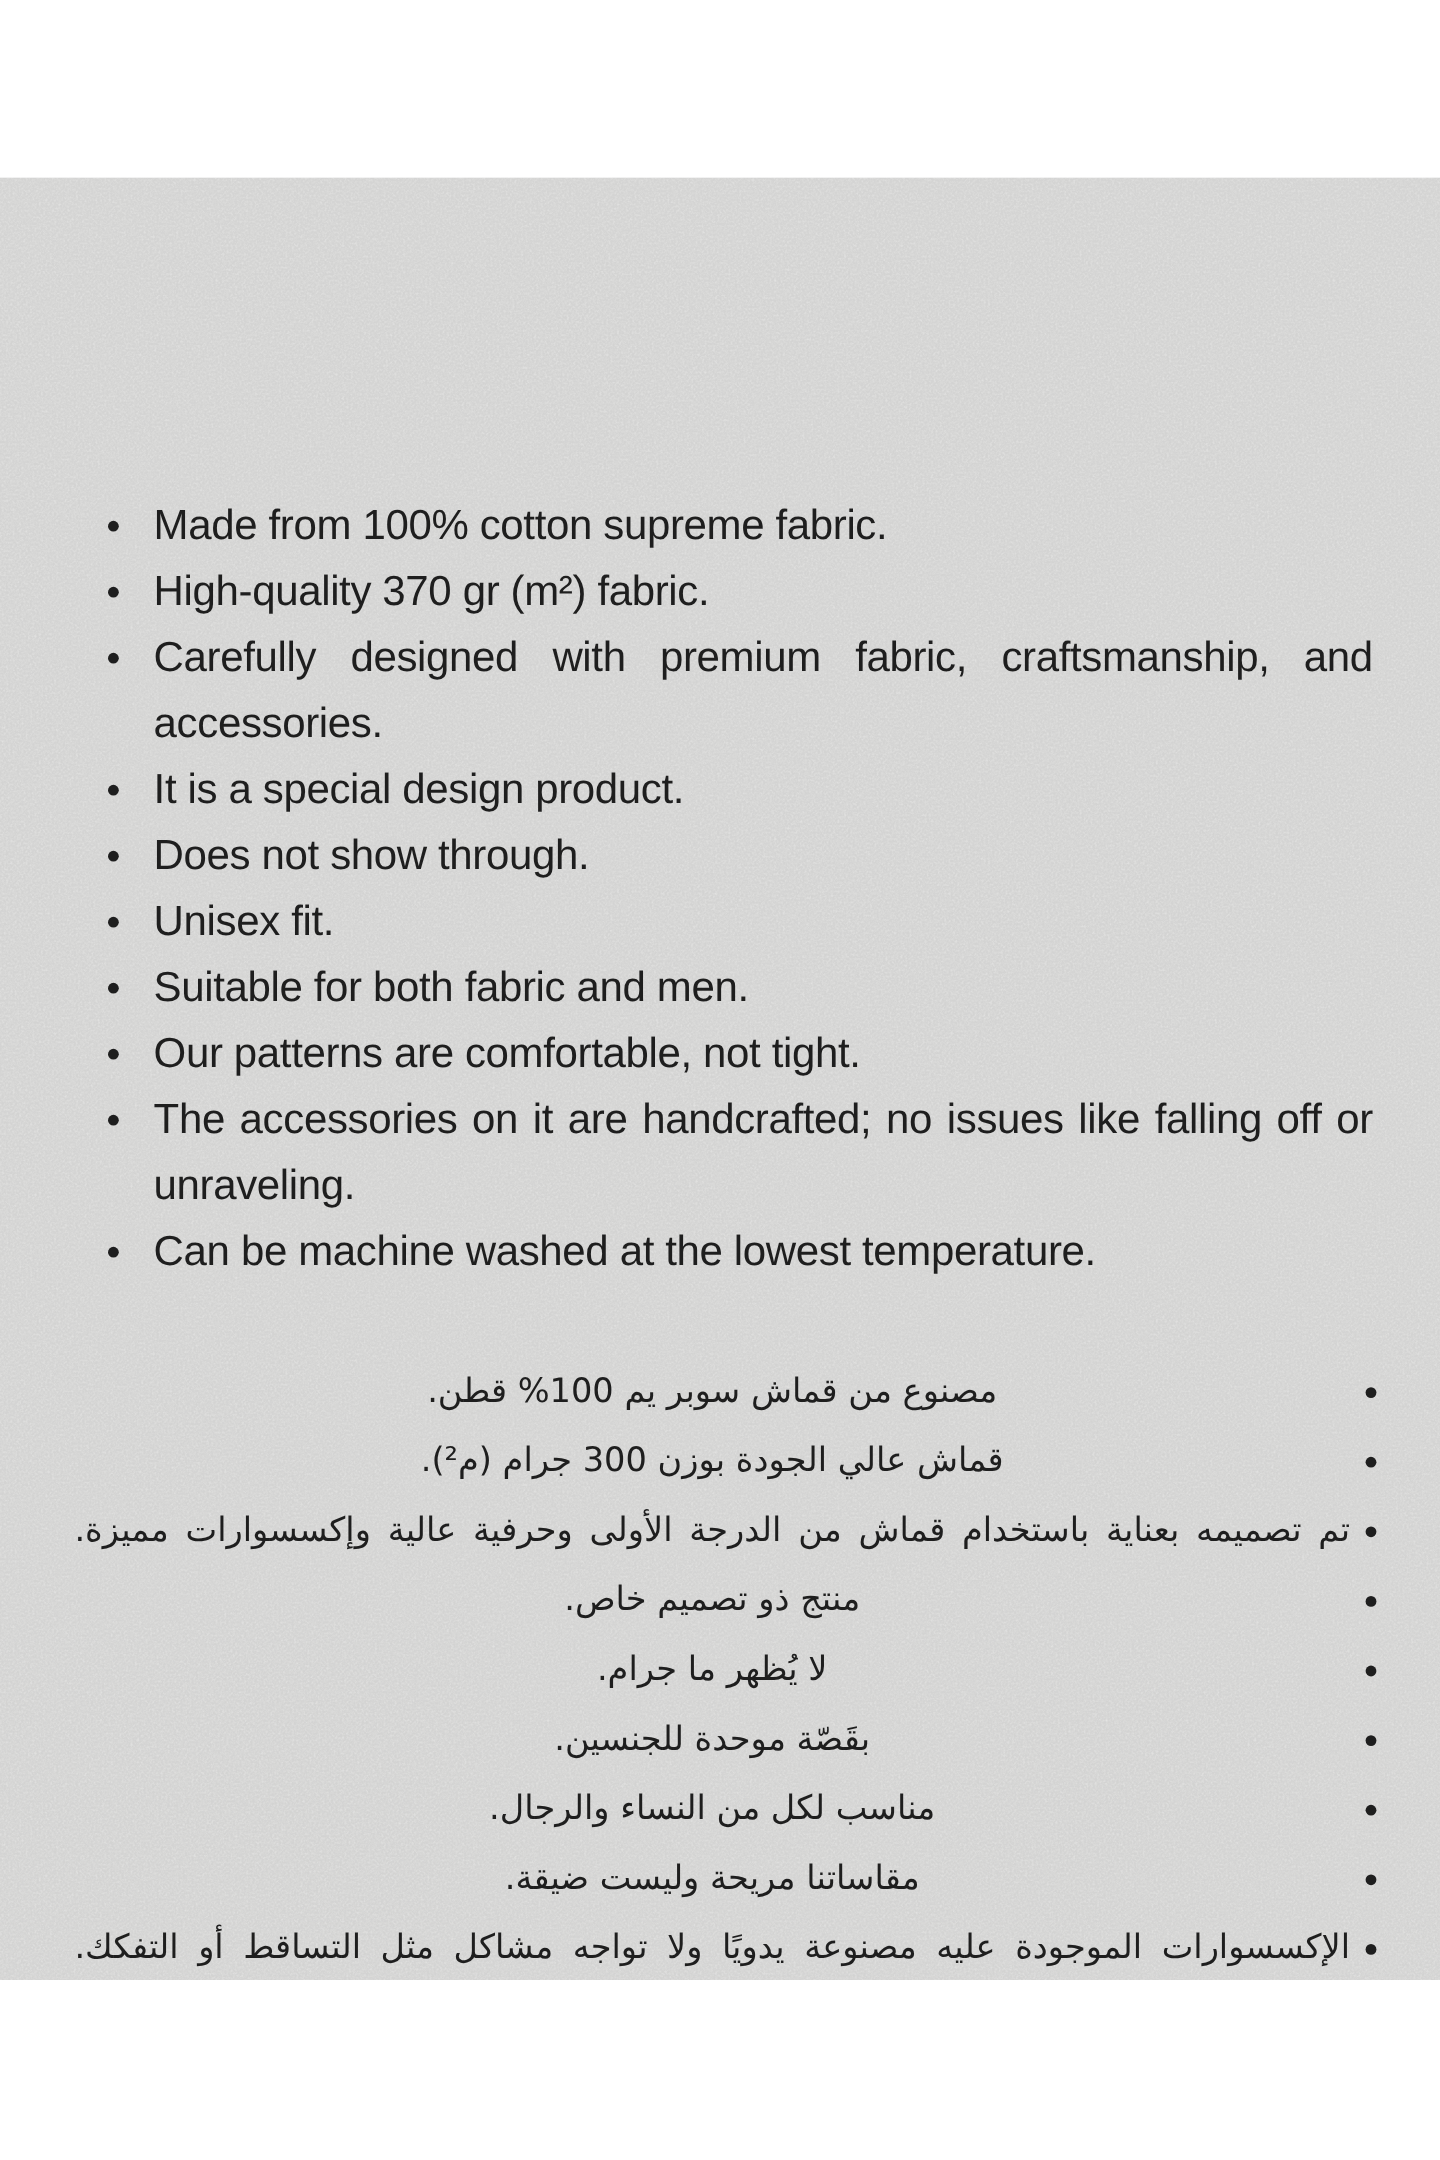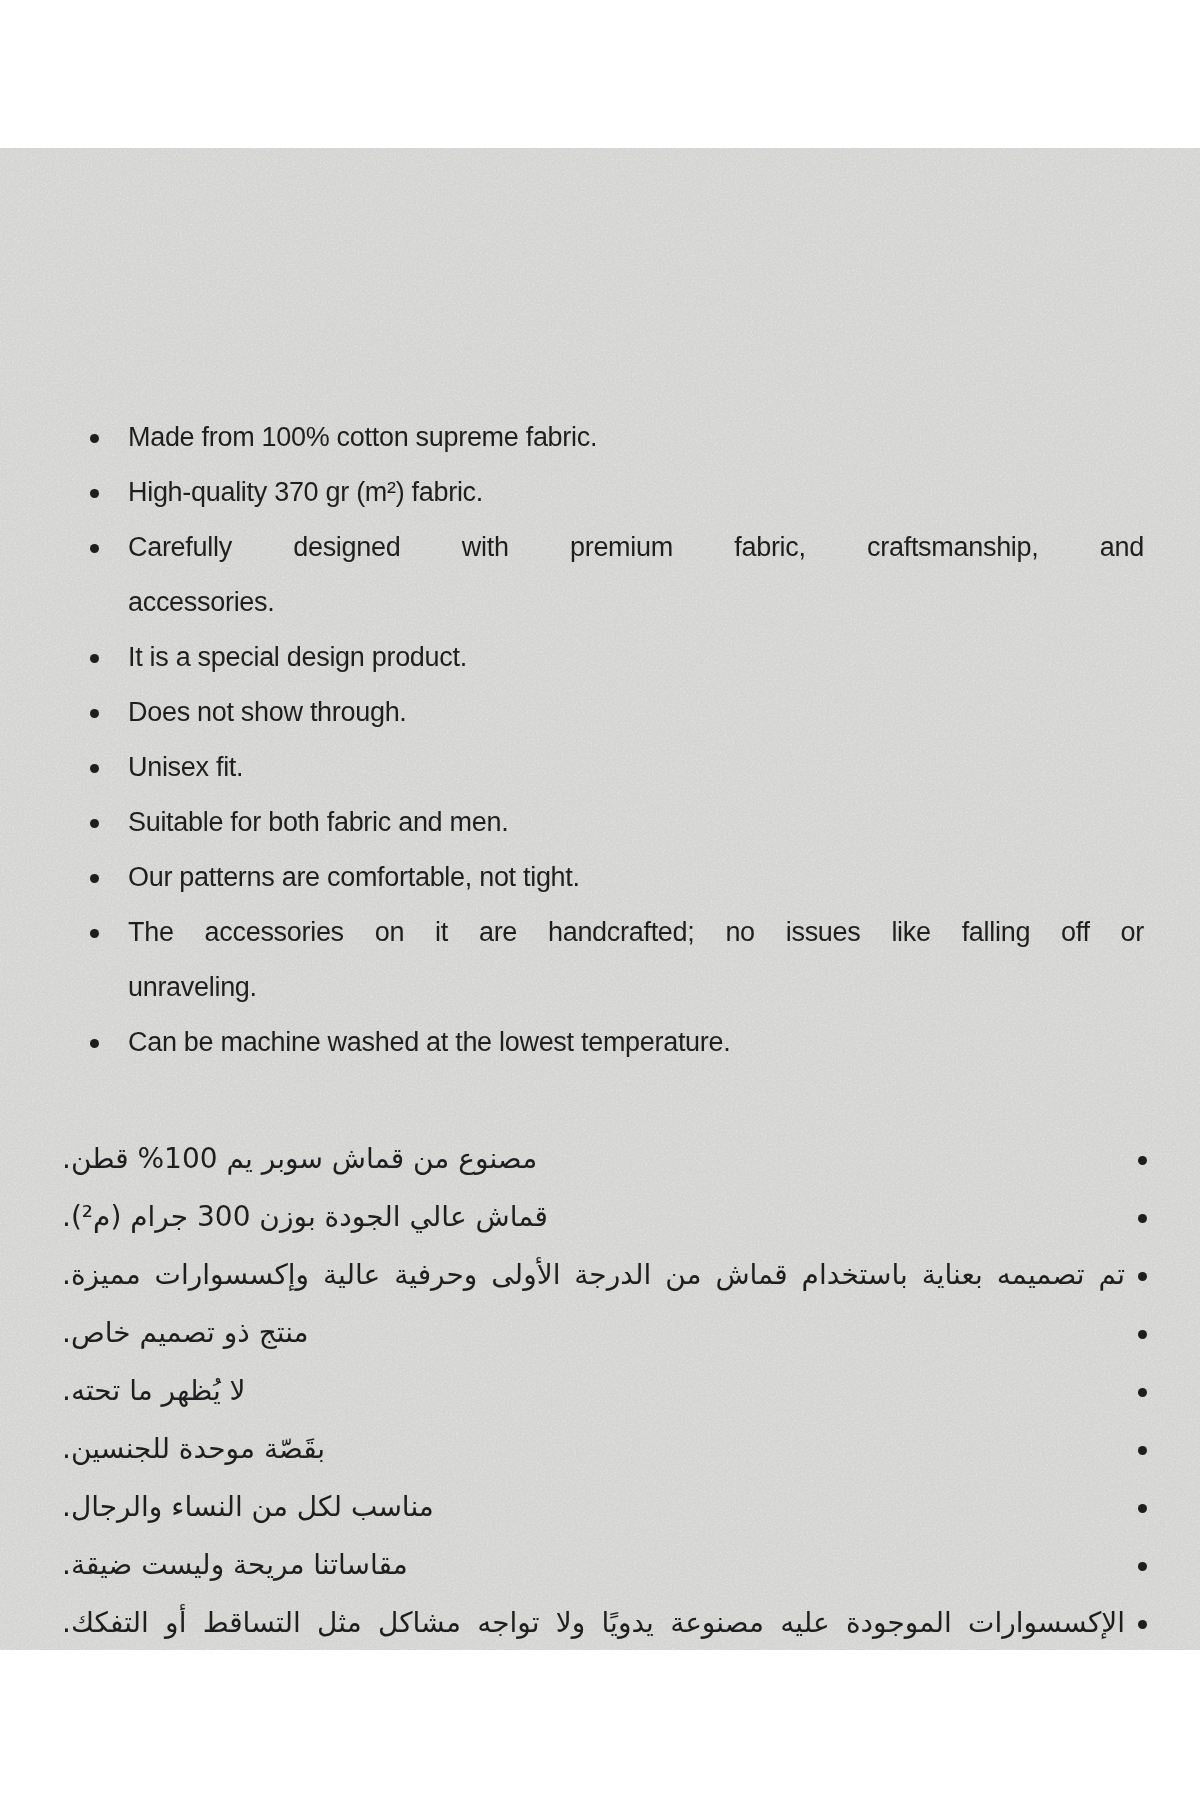--- a/index.html
+++ b/index.html
@@ -33,21 +33,21 @@
     margin: 0;
     padding: 0;
     list-style: none;
     color: #1e1e1e;
   }
   .english {
     left: 88px;
     top: 262px;
     width: 1056px;
     font-family: "Liberation Sans", sans-serif;
-    font-size: 27px;
+    font-size: 35px;
     letter-spacing: -0.3px;
     direction: ltr;
   }
   .english .item {
     position: relative;
     padding-left: 40px;
   }
   .english .line {
     line-height: 55px;
     text-align: left;
@@ -68,21 +68,21 @@
     font-family: "DejaVu Sans", sans-serif;
     font-size: 28px;
     direction: rtl;
   }
   .arabic .item {
     position: relative;
     padding-right: 22px;
   }
   .arabic .line {
     line-height: 58px;
-    text-align: left;
+    text-align: center;
   }
   .arabic .bullet {
     position: absolute;
     right: 0px;
     top: 26px;
     width: 9px;
     height: 9px;
     border-radius: 50%;
     background: #1e1e1e;
   }
@@ -160,21 +160,21 @@
       <li class="item">
         <span class="bullet"></span>
         <div class="line stretch">تم تصميمه بعناية باستخدام قماش من الدرجة الأولى وحرفية عالية وإكسسوارات مميزة.</div>
       </li>
       <li class="item">
         <span class="bullet"></span>
         <div class="line">منتج ذو تصميم خاص.</div>
       </li>
       <li class="item">
         <span class="bullet"></span>
-        <div class="line">لا يُظهر ما تحته.</div>
+        <div class="line">لا يُظهر ما جرام.</div>
       </li>
       <li class="item">
         <span class="bullet"></span>
         <div class="line">بقَصّة موحدة للجنسين.</div>
       </li>
       <li class="item">
         <span class="bullet"></span>
         <div class="line">مناسب لكل من النساء والرجال.</div>
       </li>
       <li class="item">

